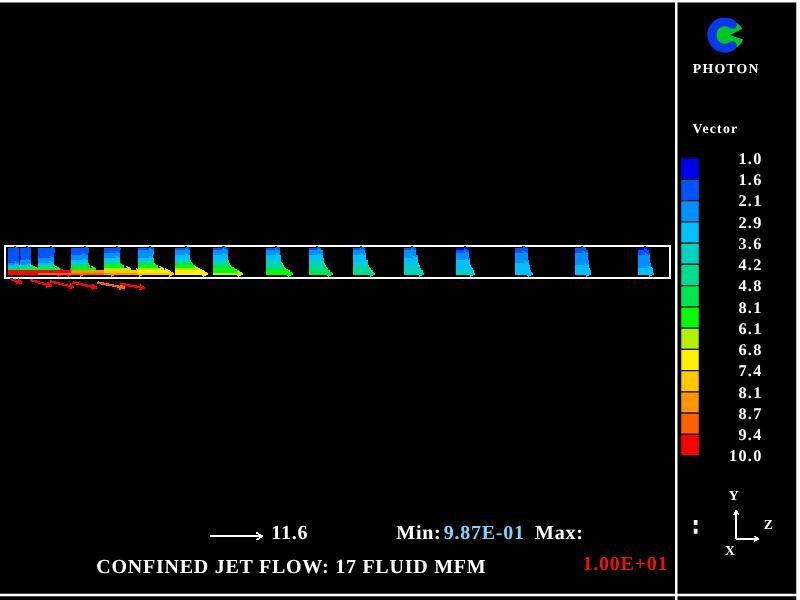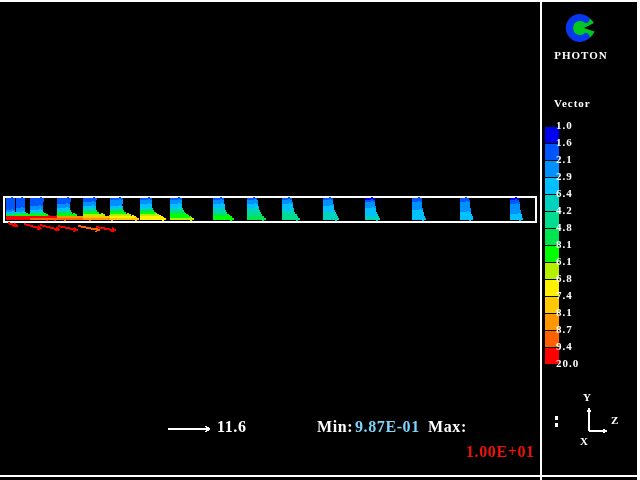--- a/index.html
+++ b/index.html
@@ -7,21 +7,21 @@
     position:relative;width:640px;height:480px;background:#000;
     overflow:hidden;
     font-family:Liberation Serif, serif;
     font-weight:bold;color:#fff;
   }
   .abs{position:absolute;}
   .border{position:absolute;background:#fff;}
   .txt{position:absolute;white-space:pre;}
   .t11{font-size:11px;letter-spacing:1px;line-height:13px;}
   .t12{font-size:16px;letter-spacing:0.6px;line-height:14px;}
-  #legend-labels div{position:absolute;width:54px;font-size:11px;letter-spacing:1px;}
+  #legend-labels div{position:absolute;width:54px;text-align:right;font-size:13px;letter-spacing:1px;}
   #legend-swatches{position:absolute;left:545px;top:126px;width:14px;}
   #legend-swatches div{width:14px;height:17px;box-sizing:border-box;border-top:1px solid #001000;}
   #plot-svg{position:absolute;left:0;top:0;}
   .colon-dot{position:absolute;width:3px;height:4px;background:#fff;}
 </style>
 </head>
 <body>
 
 <div id="screen">
 
@@ -623,38 +623,39 @@
       <div style="background: rgb(255, 200, 0);"></div>
       <div style="background: rgb(255, 150, 0);"></div>
       <div style="background: rgb(255, 96, 0);"></div>
       <div style="background: rgb(255, 0, 0);"></div>
     </div>
   <div id="legend-labels" class="abs" style="left:556px;top:0;width:54px;height:480px;">
       <div style="top: 119px;">1.0</div>
       <div style="top: 136px;">1.6</div>
       <div style="top: 153px;">2.1</div>
       <div style="top: 170px;">2.9</div>
-      <div style="top: 187px;">6.4</div>
+      <div style="top: 187px;">3.6</div>
       <div style="top: 204px;">4.2</div>
       <div style="top: 221px;">4.8</div>
       <div style="top: 238px;">8.1</div>
       <div style="top: 255px;">6.1</div>
       <div style="top: 272px;">6.8</div>
       <div style="top: 289px;">7.4</div>
       <div style="top: 306px;">8.1</div>
       <div style="top: 323px;">8.7</div>
       <div style="top: 340px;">9.4</div>
-      <div style="top: 357px;">20.0</div>
+      <div style="top: 357px;">10.0</div>
     </div>
 
   <div class="txt t11" style="left:583px;top:391px;">Y</div>
   <div class="txt t11" style="left:611px;top:414px;">Z</div>
   <div class="txt t11" style="left:580px;top:435px;">X</div>
   <div class="colon-dot" style="left:555px;top:416px;"></div>
   <div class="colon-dot" style="left:555px;top:423px;"></div>
 
   <div class="txt t12" style="left:217px;top:420px;">11.6</div>
   <div class="txt t12" style="left:317px;top:420px;">Min:</div>
   <div class="txt t12" style="left:355px;top:420px;color:#7dd3fc;">9.87E-01</div>
   <div class="txt t12" style="left:428px;top:420px;">Max:</div>
   <div class="txt t12" style="left:466px;top:420px;color:#ee1208;margin-top:25px;">1.00E+01</div>
+  <div class="txt t12" style="left:77px;top:447px;">CONFINED JET FLOW: 17 FLUID MFM</div>
 
 </div>
 
 </body></html>

